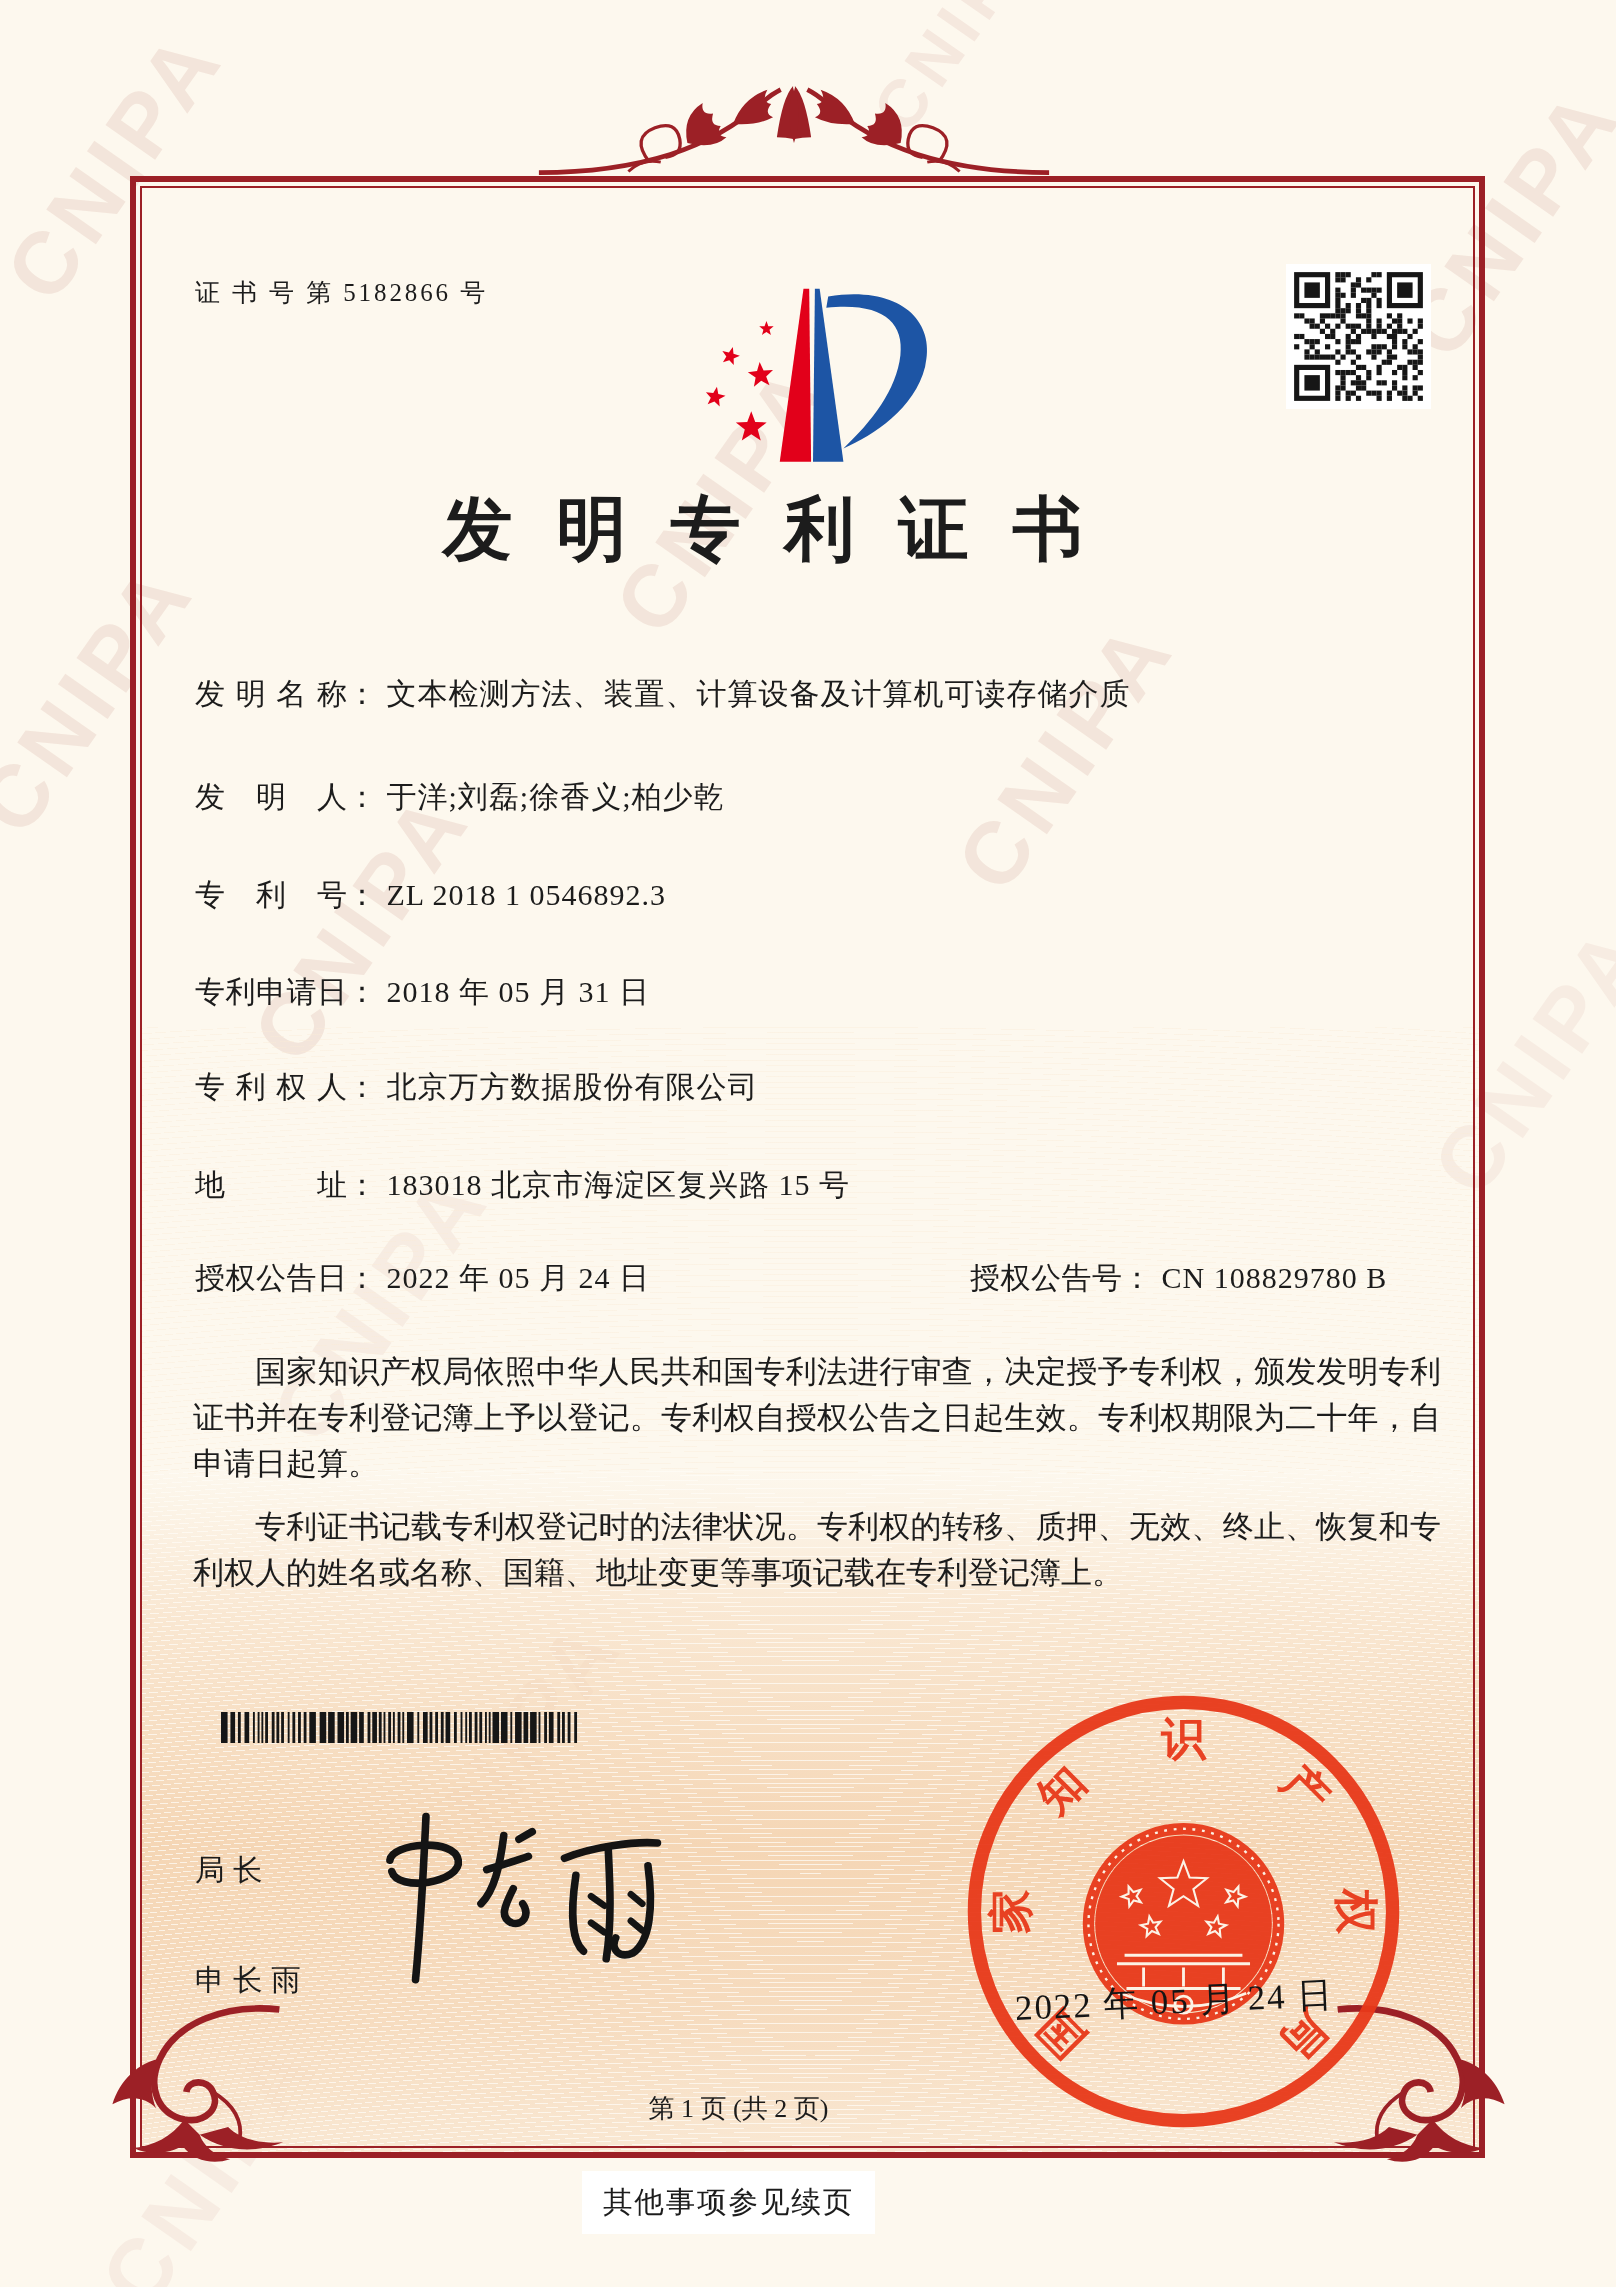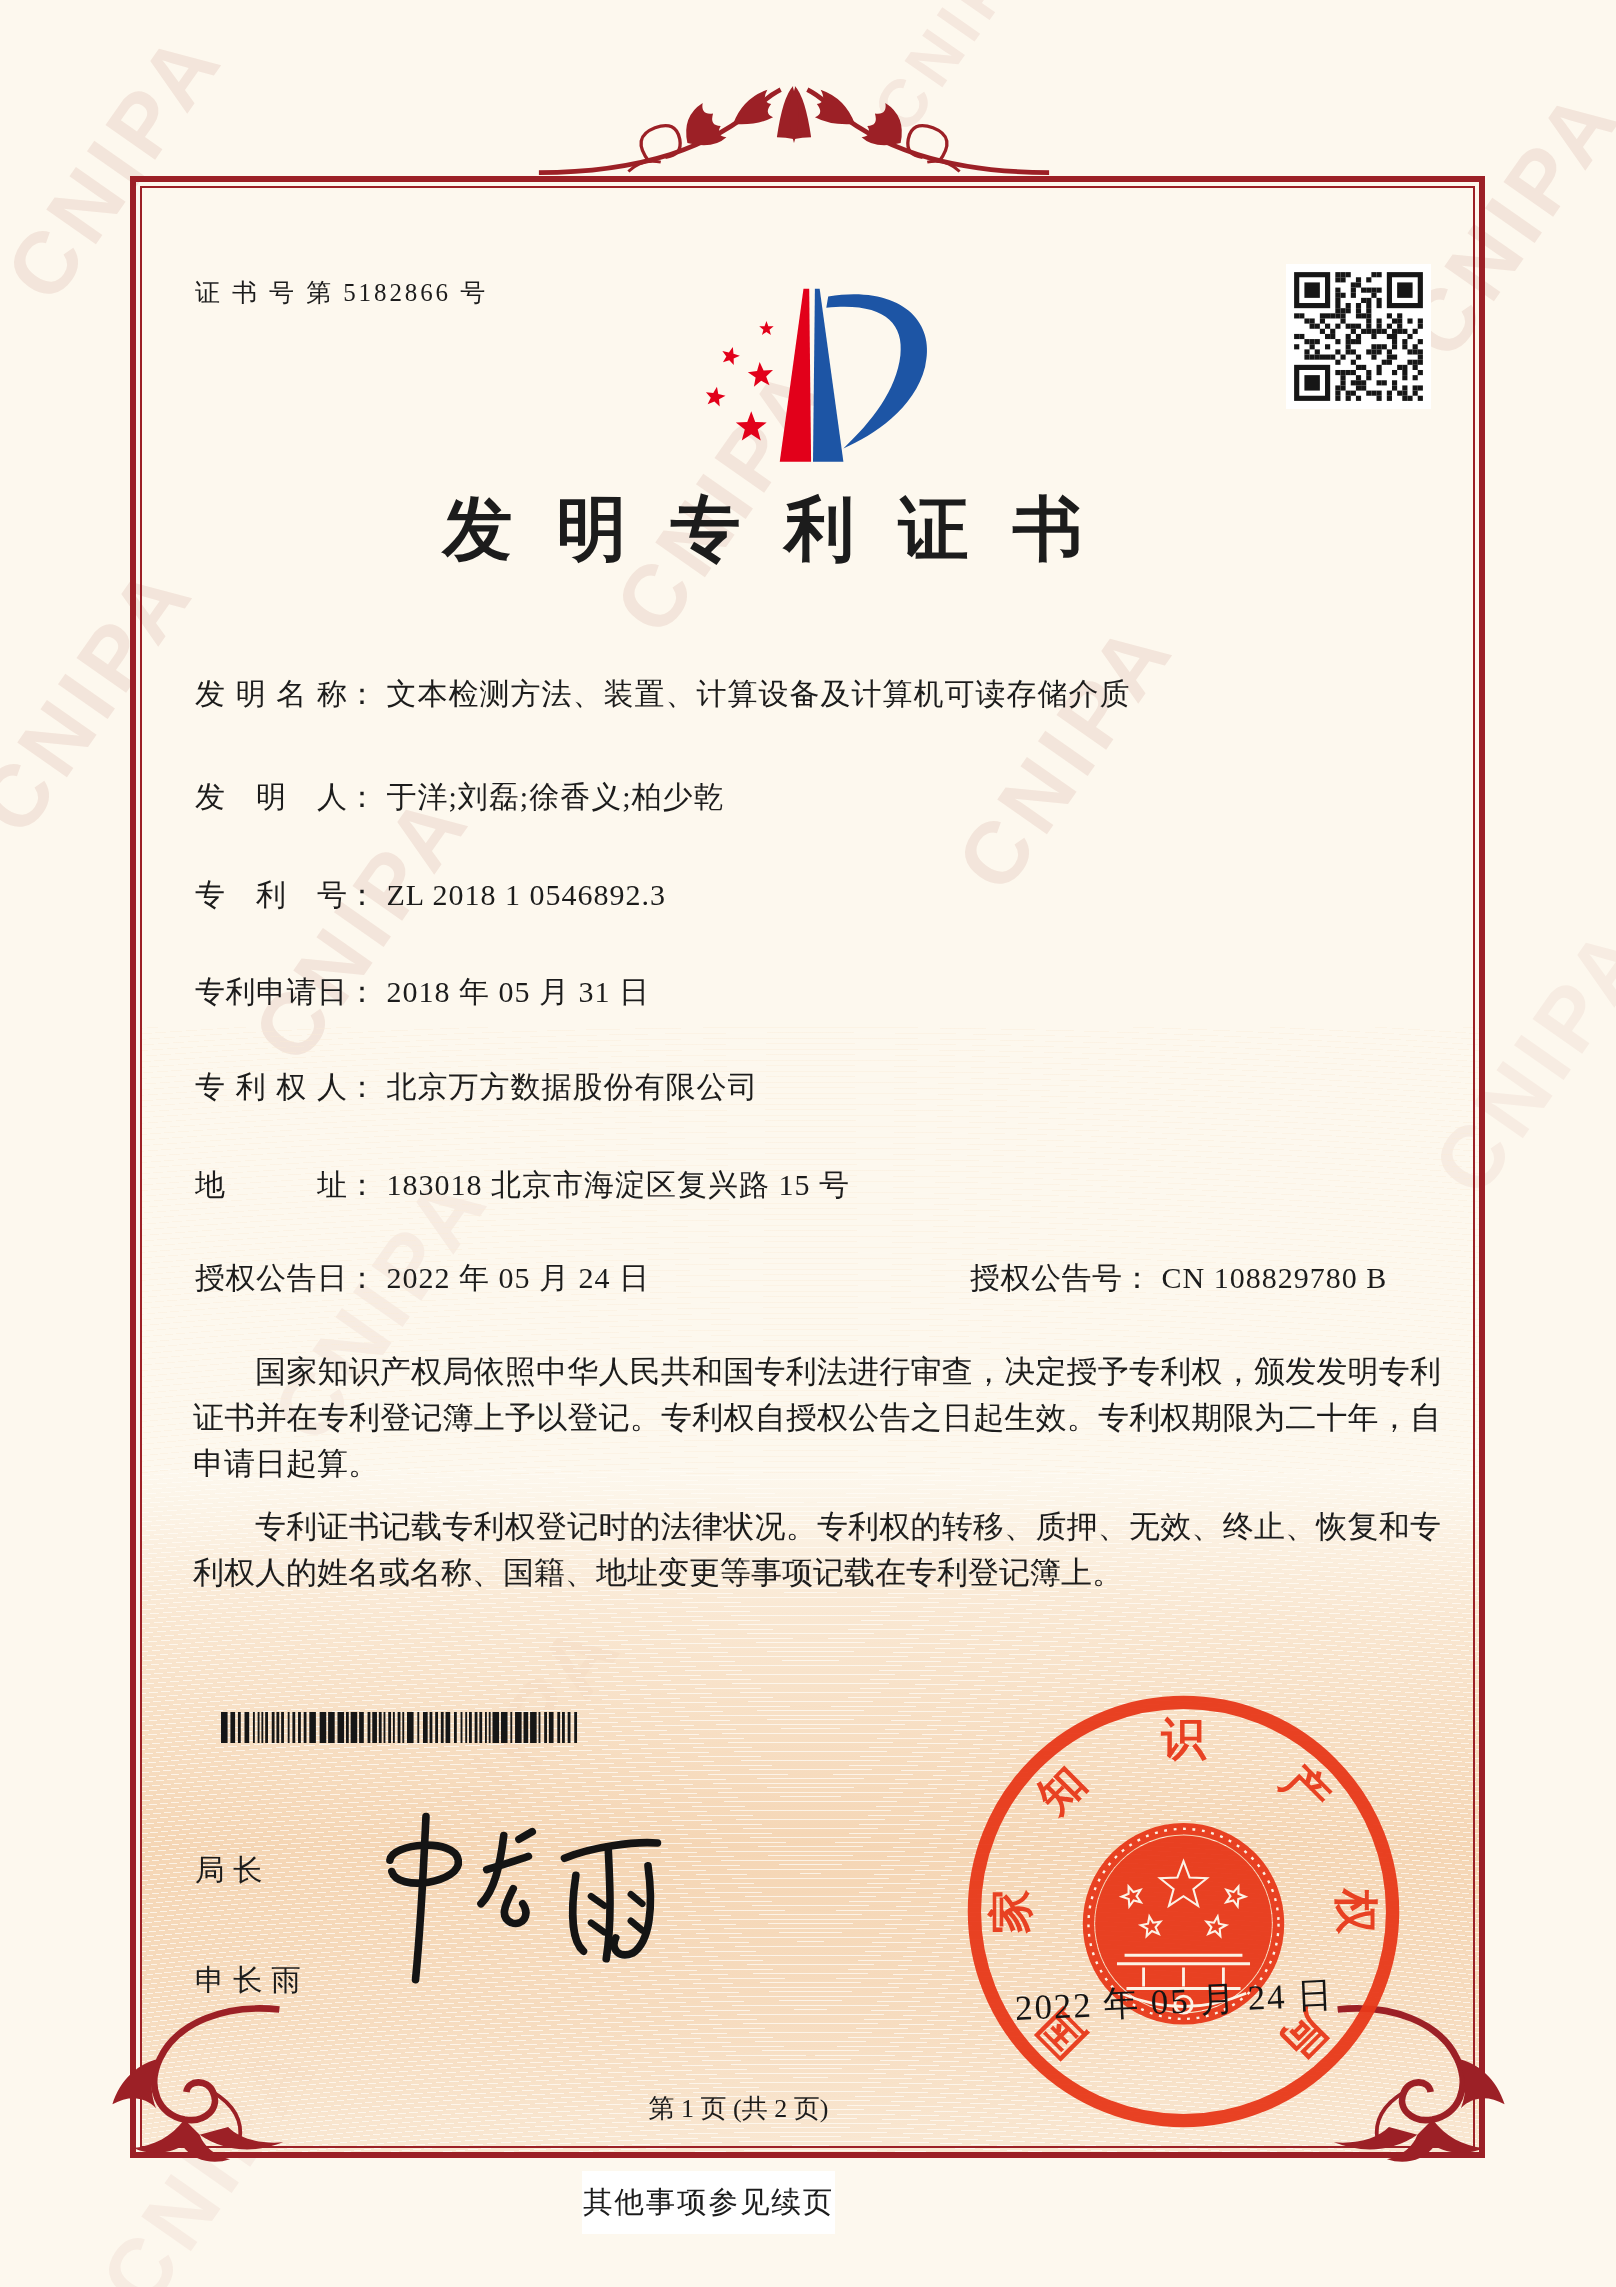--- a/index.html
+++ b/index.html
@@ -54,21 +54,21 @@
   .sig-name{position:absolute;left:195px;top:1916px;font-size:29.5px;letter-spacing:8.6px;z-index:3;margin-top:45px;}
   .signature{position:absolute;left:361px;top:1807px;z-index:6;}
 
   
   .seal{position:absolute;left:963px;top:1691px;z-index:5;opacity:.95;}
   .seal-date{position:absolute;left:975px;top:1978px;width:399px;text-align:center;
              font-size:35px;color:#151515;letter-spacing:1.9px;transform:rotate(-2.5deg);z-index:6;}
 
   
   .page-no{position:absolute;left:0;top:2091px;width:1417px;text-align:center;font-size:26px;z-index:3;padding-left:30px;}
-  .cont-note{position:absolute;left:582px;top:2171px;width:253px;height:63px;background:#ffffff;
+  .cont-note{position:absolute;left:582px;top:2171px;width:293px;height:63px;background:#ffffff;
              text-align:center;line-height:63px;font-size:29.5px;letter-spacing:1.9px;z-index:3;}
 </style>
 </head>
 <body>
 
 <div class="page">
 
   <div class="wm" style="left:-38px;top:114px">CNIPA</div>
   <div class="wm small" style="left:837px;top:-14.3px">CNIPA</div>
   <div class="wm" style="left:1360px;top:171px">CNIPA</div>

